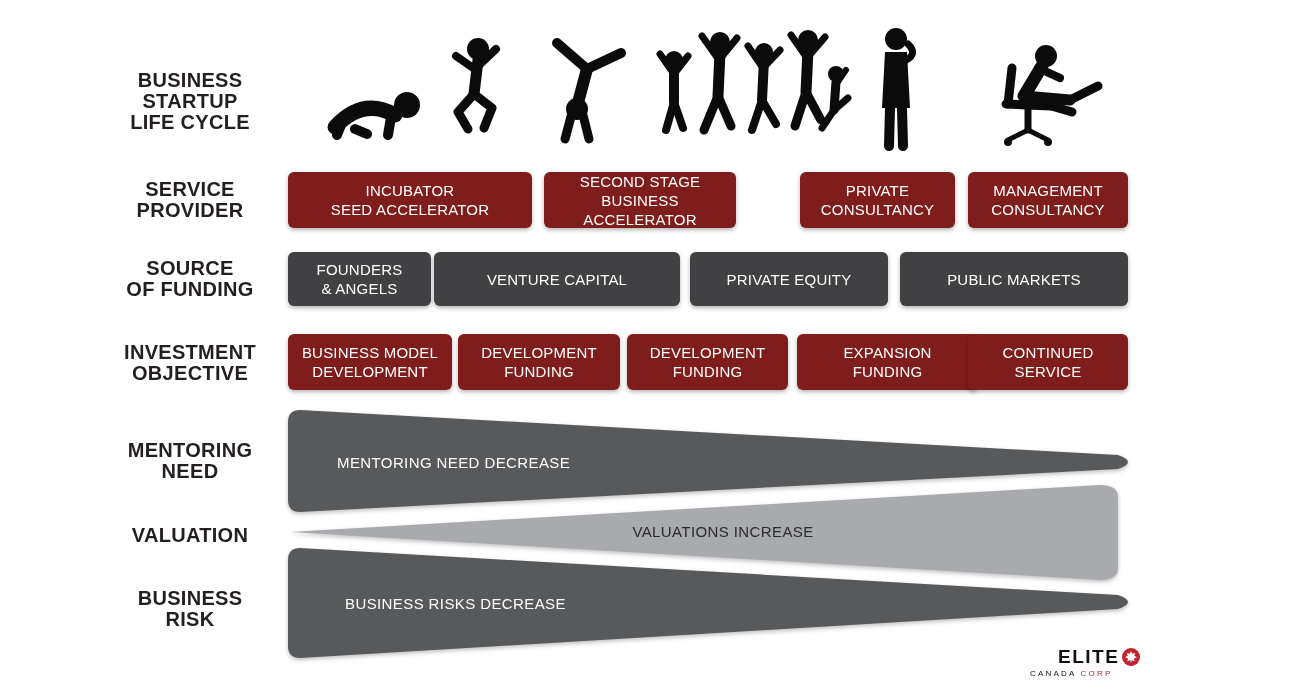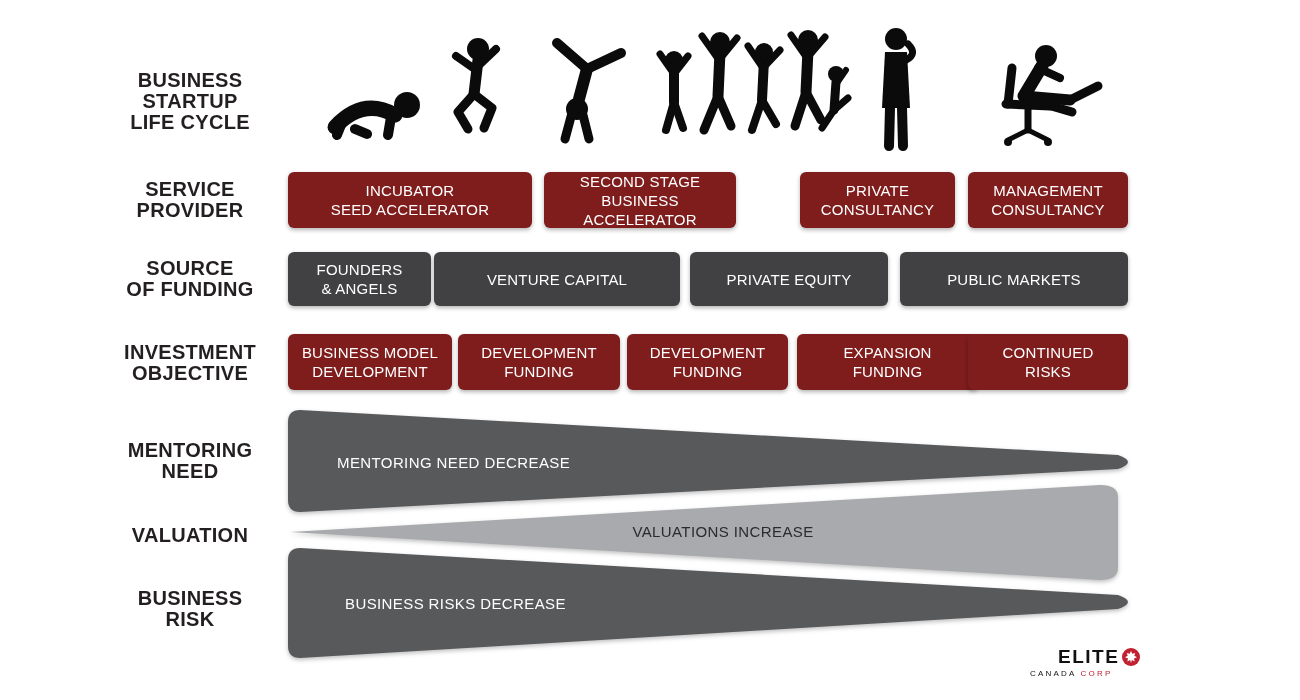--- a/index.html
+++ b/index.html
@@ -162,21 +162,21 @@
 
   <div class="box red ml" style="left:288px;top:334px;width:164px">BUSINESS MODEL
 DEVELOPMENT</div>
   <div class="box red ml" style="left:458px;top:334px;width:162px">DEVELOPMENT
 FUNDING</div>
   <div class="box red ml" style="left:627px;top:334px;width:161px">DEVELOPMENT
 FUNDING</div>
   <div class="box red ml" style="left:797px;top:334px;width:181px">EXPANSION
 FUNDING</div>
   <div class="box red ml" style="left:968px;top:334px;width:160px">CONTINUED
-RISKS</div>
+SERVICE</div>
 
   <svg class="wedges" width="1300" height="265" viewBox="0 0 1300 265">
     <path d="M300 10 L1118 55 Q1138 62 1118 69 L300 112 Q288 112 288 100 L288 22 Q288 10 300 10 Z" fill="#58595b"></path>
     <path d="M290 132 L1100 85 Q1118 85 1118 97 L1118 168 Q1118 180 1100 180 Z" fill="#a8aaad"></path>
     <path d="M300 148 L1118 195 Q1138 202 1118 209 L300 258 Q288 258 288 246 L288 160 Q288 148 300 148 Z" fill="#58595b"></path>
   </svg>
 
   <div class="wedgetext" style="left:337px;top:454px">MENTORING NEED DECREASE</div>
   <div class="wedgetext darktxt" style="left:573px;top:523px;width:300px;text-align:center">VALUATIONS INCREASE</div>
   <div class="wedgetext" style="left:345px;top:595px">BUSINESS RISKS DECREASE</div>

